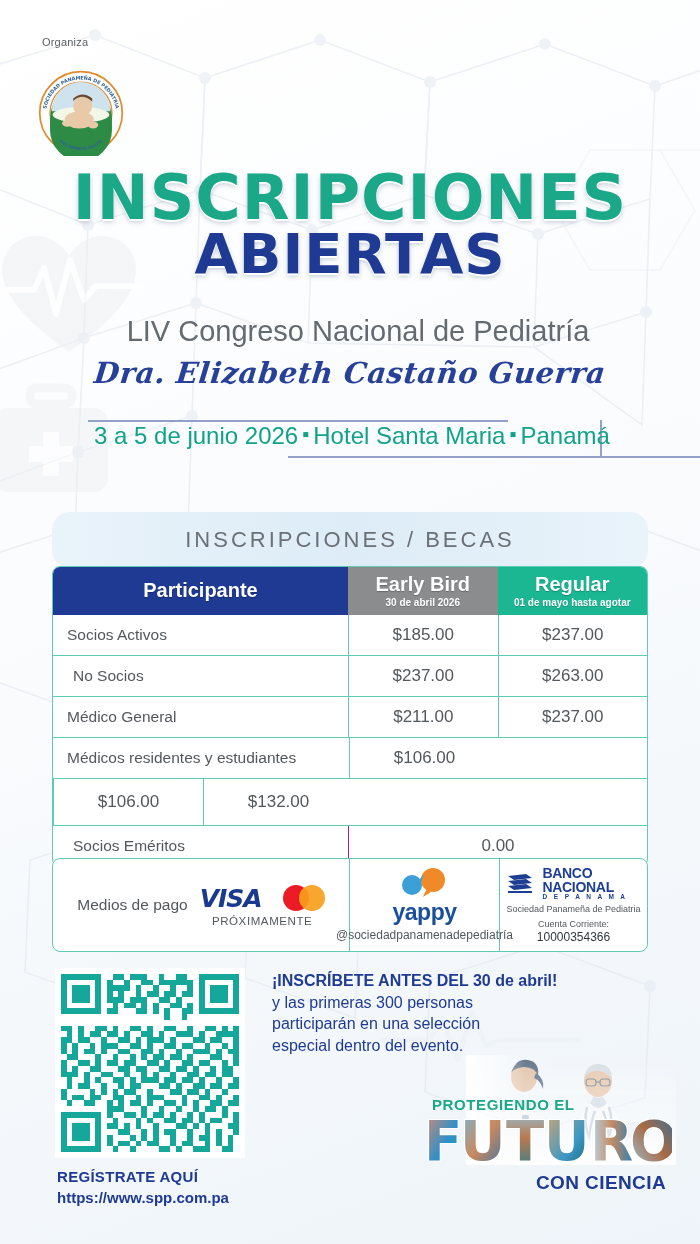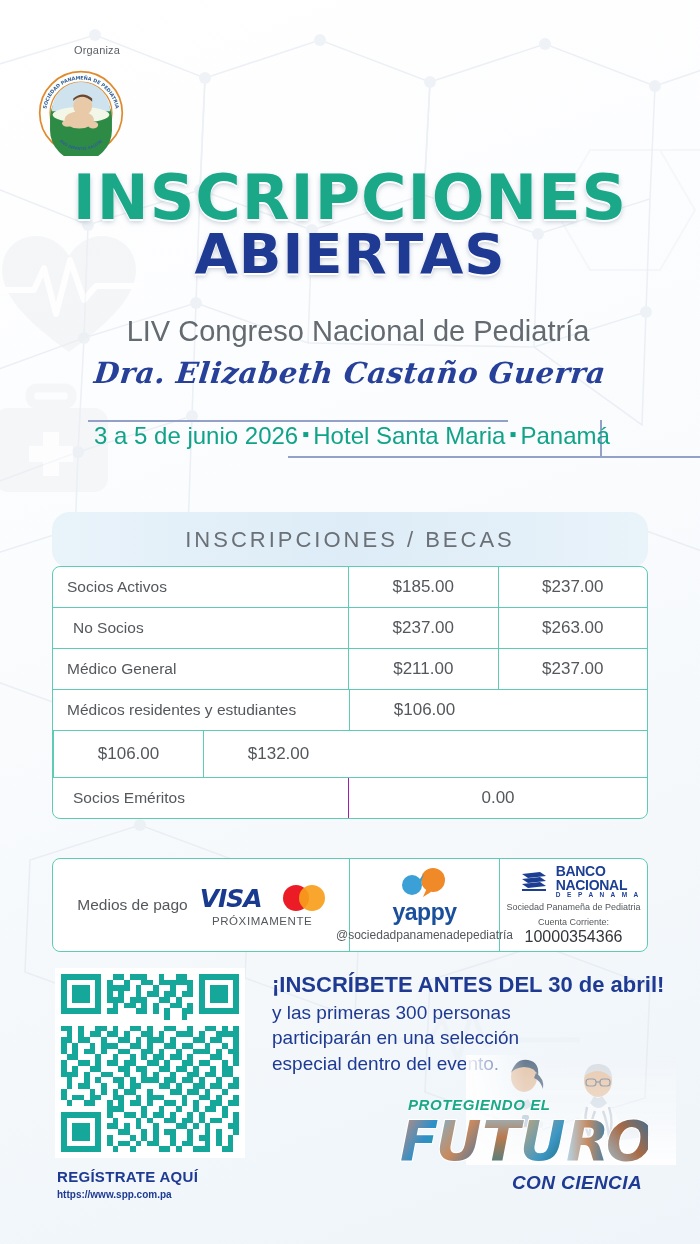--- a/index.html
+++ b/index.html
@@ -20,22 +20,22 @@
   
   .bg-hex{ position:absolute; inset:0; opacity:.55; pointer-events:none; }
   .bg-watermark{ position:absolute; pointer-events:none; }
   .wm-heart{ left:-6px; top:228px; width:150px; height:130px; opacity:.5; }
   .wm-kit{ left:-14px; top:380px; width:130px; height:120px; opacity:.45; }
   .wm-hex-r{ right:-30px; top:130px; width:180px; height:190px; opacity:.35;}
   .wm-pulse{ right:120px; top:1000px; width:200px; height:70px; opacity:.3;}
 
   
   .organiza{
-    position:absolute; left:42px; top:44px; width:110px;
-    text-align:center; font-size:11px; color:#5d6166; letter-spacing:.2px;
+    position:absolute; left:42px; top:36px; width:110px;
+    font-size:11px; color:#5d6166; letter-spacing:.2px;
   }
   .seal{
     position:absolute; left:38px; top:70px; width:86px; height:86px;
   }
 
   
   .title-wrap{ position:absolute; left:0; right:0; top:168px; text-align:center;}
   .t1{
     font-size:62px; font-weight:bold; letter-spacing:1px;
     color:#1aa888;
@@ -146,42 +146,42 @@
     letter-spacing:-1px; font-family:"DejaVu Sans", sans-serif;
   }
   .mc{ position:relative; width:42px; height:26px; }
   .mc i{ position:absolute; top:0; width:26px; height:26px; border-radius:50%; display:block;}
   .mc .l{ left:0; background:#eb1c26; }
   .mc .r{ right:0; background:#f79e1b; opacity:.92;}
   .proximamente{ font-size:11.5px; color:#54585c; letter-spacing:.6px; margin-top:2px;}
   .yappy-word{ font-size:23px; font-weight:bold; color:#1a4f9c; letter-spacing:-.5px; margin-top:1px;}
   .yappy-handle{ font-size:12px; color:#54585c; margin-top:2px; }
   .bn-rows{ text-align:center; }
-  .bn-logo{ display:flex; align-items:center; justify-content:flex-end; gap:8px; }
+  .bn-logo{ display:flex; align-items:center; justify-content:flex-start; gap:8px; }
   .bn-text{ line-height:1.02; text-align:left; }
   .bn-1{ font-size:14px; font-weight:bold; color:#1c3f94; letter-spacing:-.3px;}
   .bn-2{ font-size:14px; font-weight:bold; color:#1c3f94; letter-spacing:-.3px;}
   .bn-3{ font-size:6.5px; font-weight:bold; color:#1c3f94; letter-spacing:2.4px;}
   .bn-sub{ font-size:9px; color:#54585c; margin-top:3px; line-height:1.3;}
-  .bn-acct{ font-size:16px; color:#32363a; font-weight:normal; }
+  .bn-acct{ font-size:12px; color:#32363a; font-weight:normal; }
 
   
   .qrbox{ position:absolute; left:55px; top:968px; width:190px; height:190px; }
   .qr-cap1{ position:absolute; left:57px; top:1168px; font-size:15px; font-weight:bold;
             color:#1e3a93; letter-spacing:.3px;}
-  .qr-cap2{ position:absolute; left:57px; top:1189px; font-size:10px; font-weight:bold;
+  .qr-cap2{ position:absolute; left:57px; top:1189px; font-size:15px; font-weight:bold;
             color:#1e3a93;text-align:center; }
 
   
   .promo{ position:absolute; left:272px; top:970px; width:410px; }
-  .promo .l1{ font-size:22px; font-weight:bold; color:#1e3a93; line-height:1.35;}
-  .promo .ln{ font-size:19px; color:#1e3a93; line-height:1.35; }
-
-  
-  .futuro{ position:absolute; left:392px; top:1086px; width:260px; height:115px;font-style:italic; }
+  .promo .l1{ font-size:16px; font-weight:bold; color:#1e3a93; line-height:1.35;}
+  .promo .ln{ font-size:16px; color:#1e3a93; line-height:1.35; }
+
+  
+  .futuro{ position:absolute; left:416px; top:1086px; width:260px; height:115px; }
   .fx-top{ font-size:15px; font-weight:bold; color:#1aa888; letter-spacing:.6px;
            position:absolute; left:16px; top:10px;
            text-shadow:0 1px 0 #fff; }
   .fx-big{ position:absolute; left:6px; top:22px; width:250px; height:60px;}
   .fx-bot{ position:absolute; right:10px; top:86px; font-size:19px; font-weight:bold;
            color:#1e3a93; letter-spacing:.4px; }
   .docs{ position:absolute; left:466px; top:1055px; width:210px; height:110px; opacity:.95;}
 </style>
 </head>
 <body>
@@ -294,20 +294,33 @@
     <div class="rightline"></div>
     <div class="bottomline"></div>
     <div class="txt">
       <span>3 a 5 de junio 2026</span><span class="dot">▪</span><span>Hotel Santa Maria</span><span class="dot">▪</span><span>Panamá</span>
     </div>
   </div>
 
   <div class="banner">INSCRIPCIONES / BECAS</div>
 
   <div class="table">
+    <div class="trow thead">
+      <div class="cell c1">
+        <div class="big">Participante</div>
+      </div>
+      <div class="cell c2">
+        <div class="big">Early Bird</div>
+        <div class="small">30 de abril 2026</div>
+      </div>
+      <div class="cell c3">
+        <div class="big">Regular</div>
+        <div class="small">01 de mayo hasta agotar</div>
+      </div>
+    </div>
 
     <div class="tbody">
       <div class="trow">
         <div class="cell c1">Socios Activos</div>
         <div class="cell c2">$185.00</div>
         <div class="cell c3">$237.00</div>
       </div>
       <div class="trow">
         <div class="cell c1 indent">No Socios</div>
         <div class="cell c2">$237.00</div>

